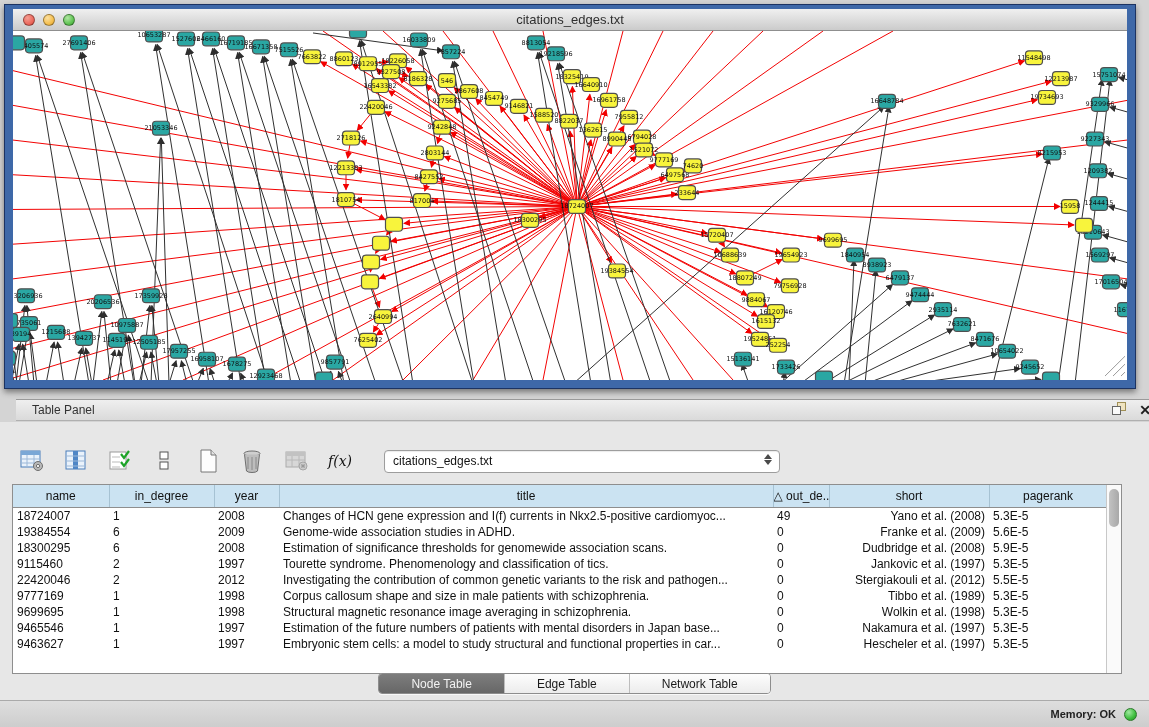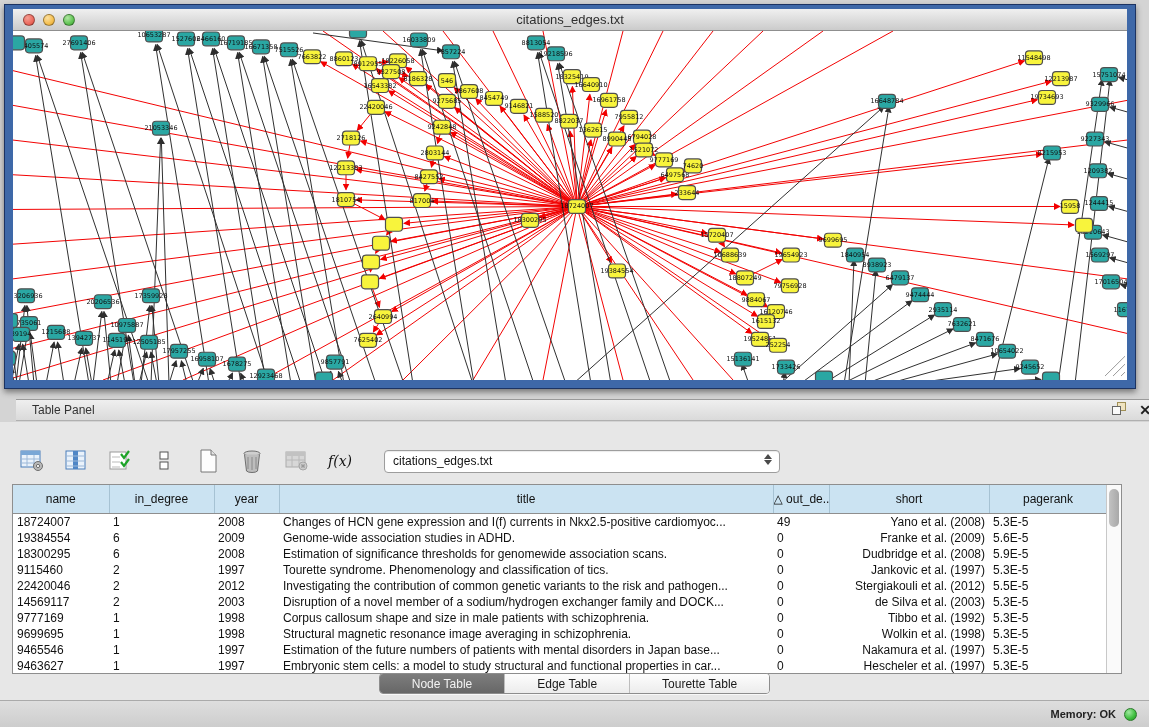--- a/index.html
+++ b/index.html
@@ -61,21 +61,21 @@
   .combo .arrows .a-dn { border-top:5px solid #4a4a4a; }
 
   .table-wrap {
     position:absolute; left:12px; top:62px; width:1110px; height:190px;
     background:#fff; border:1px solid #8e8e8e; display:flex;
   }
   .grid { flex:1; overflow:hidden; }
   table { border-collapse:collapse; table-layout:fixed; width:1094px; }
   th {
     background:#cbe3f2; font-size:12px; font-weight:normal; color:#111;
-    height:28px; border-right:1px solid #a6c2d3; border-bottom:1px solid #8e8e8e;
+    height:22px; border-right:1px solid #a6c2d3; border-bottom:1px solid #8e8e8e;
     overflow:hidden; white-space:nowrap; text-align:center;
   }
   td {
     font-size:12px; color:#111; height:16px; line-height:16px;
     padding:0 4px; overflow:hidden; white-space:nowrap; text-overflow:clip;
   }
   td.c-short { text-align:right; }
   .vscroll { width:15px; background:#fafafa; border-left:1px solid #c8c8c8; position:relative; }
   .vscroll .thumb { position:absolute; left:2px; top:4px; width:10px; height:38px; background:linear-gradient(90deg,#c2c2c2,#a8a8a8); border-radius:5px; }
 
@@ -707,35 +707,26 @@
             <tr>
               <td>22420046</td>
               <td>2</td>
               <td>2012</td>
               <td>Investigating the contribution of common genetic variants to the risk and pathogen...</td>
               <td>0</td>
               <td class="c-short">Stergiakouli et al. (2012)</td>
               <td>5.5E-5</td>
             </tr>
             <tr>
-              <td>14569117</td>
-              <td>2</td>
-              <td>2003</td>
-              <td>Disruption of a novel member of a sodium/hydrogen exchanger family and DOCK...</td>
-              <td>0</td>
-              <td class="c-short">de Silva et al. (2003)</td>
-              <td>5.3E-5</td>
-            </tr>
-            <tr>
               <td>9777169</td>
               <td>1</td>
               <td>1998</td>
               <td>Corpus callosum shape and size in male patients with schizophrenia.</td>
               <td>0</td>
-              <td class="c-short">Tibbo et al. (1992)</td>
+              <td class="c-short">Tibbo et al. (1989)</td>
               <td>5.3E-5</td>
             </tr>
             <tr>
               <td>9699695</td>
               <td>1</td>
               <td>1998</td>
               <td>Structural magnetic resonance image averaging in schizophrenia.</td>
               <td>0</td>
               <td class="c-short">Wolkin et al. (1998)</td>
               <td>5.3E-5</td>
@@ -763,21 +754,21 @@
     </div>
     <div class="vscroll">
         <div class="thumb"></div>
       </div>
   </div>
 
   <div class="tabs-row">
     <div class="seg" id="seg-tabs">
         <div class="tab sel">Node Table</div>
         <div class="tab">Edge Table</div>
-        <div class="tab">Tourette Table</div>
+        <div class="tab">Network Table</div>
       </div>
   </div>
 </div>
 
 <div class="statusbar">
   <span class="mem">Memory: OK</span>
   <span class="mem-dot"></span>
 </div>
 
 </body></html>

